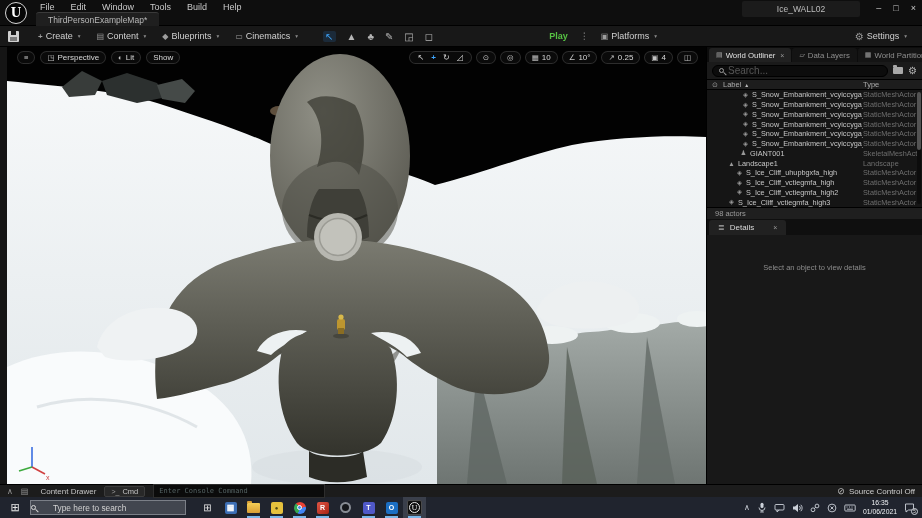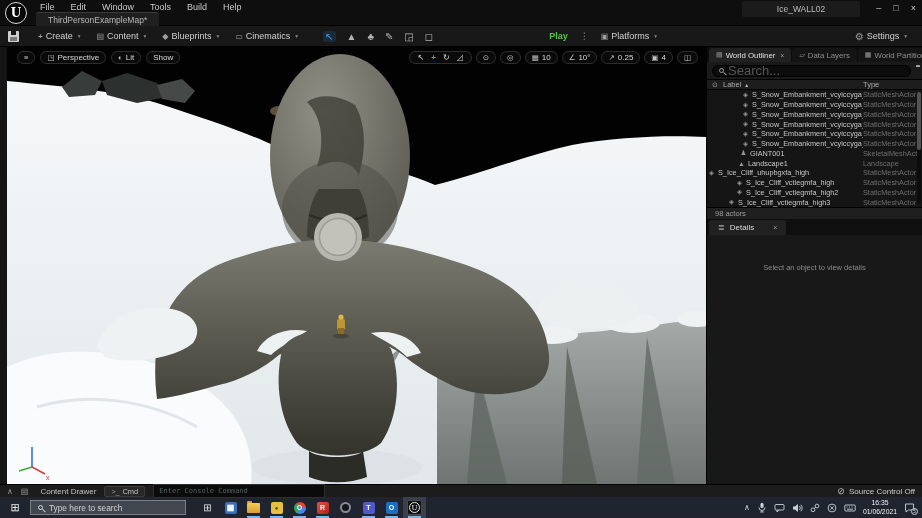--- a/index.html
+++ b/index.html
@@ -53,21 +53,21 @@
 
 
 .rpanel{position:absolute;left:706px;top:0;width:216px;height:437px;background:#161616;display:flex;flex-direction:column;border-left:1px solid #000}
 .otabs{height:15px;display:flex;background:#0c0c0c;align-items:flex-end;gap:1px;padding-left:2px}
 .otab{height:14px;display:flex;align-items:center;gap:3px;font-size:7.8px;color:#8f8f8f;padding:0 7px;background:#141414;border-radius:3px 3px 0 0;cursor:default;white-space:nowrap}
 .otab.active{background:#212121;color:#e2e2e2}
 .otab .tabicon{font-size:7px;color:#9a9a9a}
 .otab .x{font-size:7px;color:#9a9a9a;margin-left:2px}
 .osearch{height:17px;display:flex;align-items:center;padding:2px 5px;gap:5px;background:#1a1a1a}
 .searchbox{flex:1;height:12px;background:#0c0c0c;border:1px solid #000;border-radius:7px;display:flex;align-items:center;padding:0 6px;gap:4px}
-.searchbox input{flex:1;background:none;border:none;color:#cfcfcf;font-size:13px;outline:none;min-width:0}
+.searchbox input{flex:1;background:none;border:none;color:#cfcfcf;font-size:10px;outline:none;min-width:0}
 .searchbox input::placeholder{color:#565656}
 .mag{width:5px;height:5px;border:1px solid #9a9a9a;border-radius:50%;position:relative;flex:none}
 .mag::after{content:"";position:absolute;width:3.5px;height:1px;background:#9a9a9a;transform:rotate(45deg);right:-3px;bottom:-1.5px}
 .foldericon{width:10px;height:7px;background:#a8a8a8;border-radius:1px;position:relative}
 .foldericon::before{content:"";position:absolute;top:-2px;left:0;width:4px;height:2px;background:#a8a8a8;border-radius:1px 1px 0 0}
 .gearicon{font-size:10px;color:#b5b5b5;line-height:1}
 .ohdr{height:11px;display:flex;align-items:center;background:#1d1d1d;border-top:1px solid #000;border-bottom:1px solid #000;font-size:7.5px;color:#ababab}
 .ohdr .eyec{width:16px;text-align:center;font-size:7px;color:#9a9a9a}
 .ohdr .lab{flex:1;display:flex;align-items:center;gap:3px}
 .sortarr{font-size:5px;color:#bdbdbd}
@@ -94,21 +94,21 @@
 .cmdbox{display:flex;gap:3px;align-items:center;background:#282828;border:1px solid #3c3c3c;border-radius:2px;padding:0 6px;height:11px;font-size:7.5px;cursor:default}
 .cmdbox .ticon{font-size:7px}
 .consoleinput{width:172px;height:14px;background:#0b0b0b;border:1px solid #2d2d2d;color:#6e7e7e;font-size:7px;font-family:"DejaVu Sans Mono",monospace;padding:0 5px;outline:none}
 .consoleinput::placeholder{color:#546262}
 .srcctl{margin-left:auto;display:flex;align-items:center;gap:4px;font-size:8px;color:#cccccc;cursor:default}
 .srcctl .ticon{font-size:9px;color:#bdbdbd}
 
 
 .taskbar{height:21px;background:#20242e;display:flex;align-items:center;padding:0 2px;gap:2px}
 .start{width:26px;text-align:center;color:#e6e6e6;font-size:11px;cursor:default}
-.tsearch{width:156px;height:15px;background:#42464f;border:1px solid #7b7f87;display:flex;align-items:center;gap:6px;padding:0 7px}
+.tsearch{width:156px;height:15px;background:#42464f;border:1px solid #7b7f87;display:flex;align-items:center;gap:17px;padding:0 0}
 .tsearch .mag{border-color:#d8d8d8}
 .tsearch .mag::after{background:#d8d8d8}
 .tsearch input{flex:1;background:none;border:none;outline:none;color:#e8e8e8;font-size:8.3px;min-width:0}
 .tsearch input::placeholder{color:#d2d2d2}
 .tapps{display:flex;align-items:center;margin-left:8px}
 .tapp{width:23px;height:21px;display:flex;align-items:center;justify-content:center;position:relative;cursor:default}
 .tapp.open::after{content:"";position:absolute;bottom:0;left:5px;right:5px;height:2px;background:#79b6e8}
 .tapp.active{background:#3a3f4b}
 .gl{color:#e2e2e2;font-size:10px}
 .box{width:12px;height:12px;border-radius:2px;display:flex;align-items:center;justify-content:center;font-size:7px;color:#fff;font-weight:bold}
@@ -394,26 +394,26 @@
         <div class="orow" style="padding-left: 34px;">
           <span class="oicon">◈</span>
           <span class="olabel">S_Snow_Embankment_vcyiccyga_high</span>
           <span class="otype">StaticMeshActor</span>
         </div>
         <div class="orow" style="padding-left: 32px; justify-content: space-between;">
           <span class="oicon">♟</span>
           <span class="olabel">GIANT001</span>
           <span class="otype">SkeletalMeshActor</span>
         </div>
-        <div class="orow" style="padding-left: 30px;">
+        <div class="orow" style="padding-left: 20px;">
           <span class="oicon">▲</span>
           <span class="olabel">Landscape1</span>
           <span class="otype">Landscape</span>
         </div>
-        <div class="orow" style=" justify-content: space-between;">
+        <div class="orow" style="padding-left: 28px; justify-content: space-between;">
           <span class="oicon">◈</span>
           <span class="olabel">S_Ice_Cliff_uhupbgxfa_high</span>
           <span class="otype">StaticMeshActor</span>
         </div>
         <div class="orow" style="padding-left: 28px;">
           <span class="oicon">◈</span>
           <span class="olabel">S_Ice_Cliff_vctiegmfa_high</span>
           <span class="otype">StaticMeshActor</span>
         </div>
         <div class="orow" style="padding-left: 28px;">

